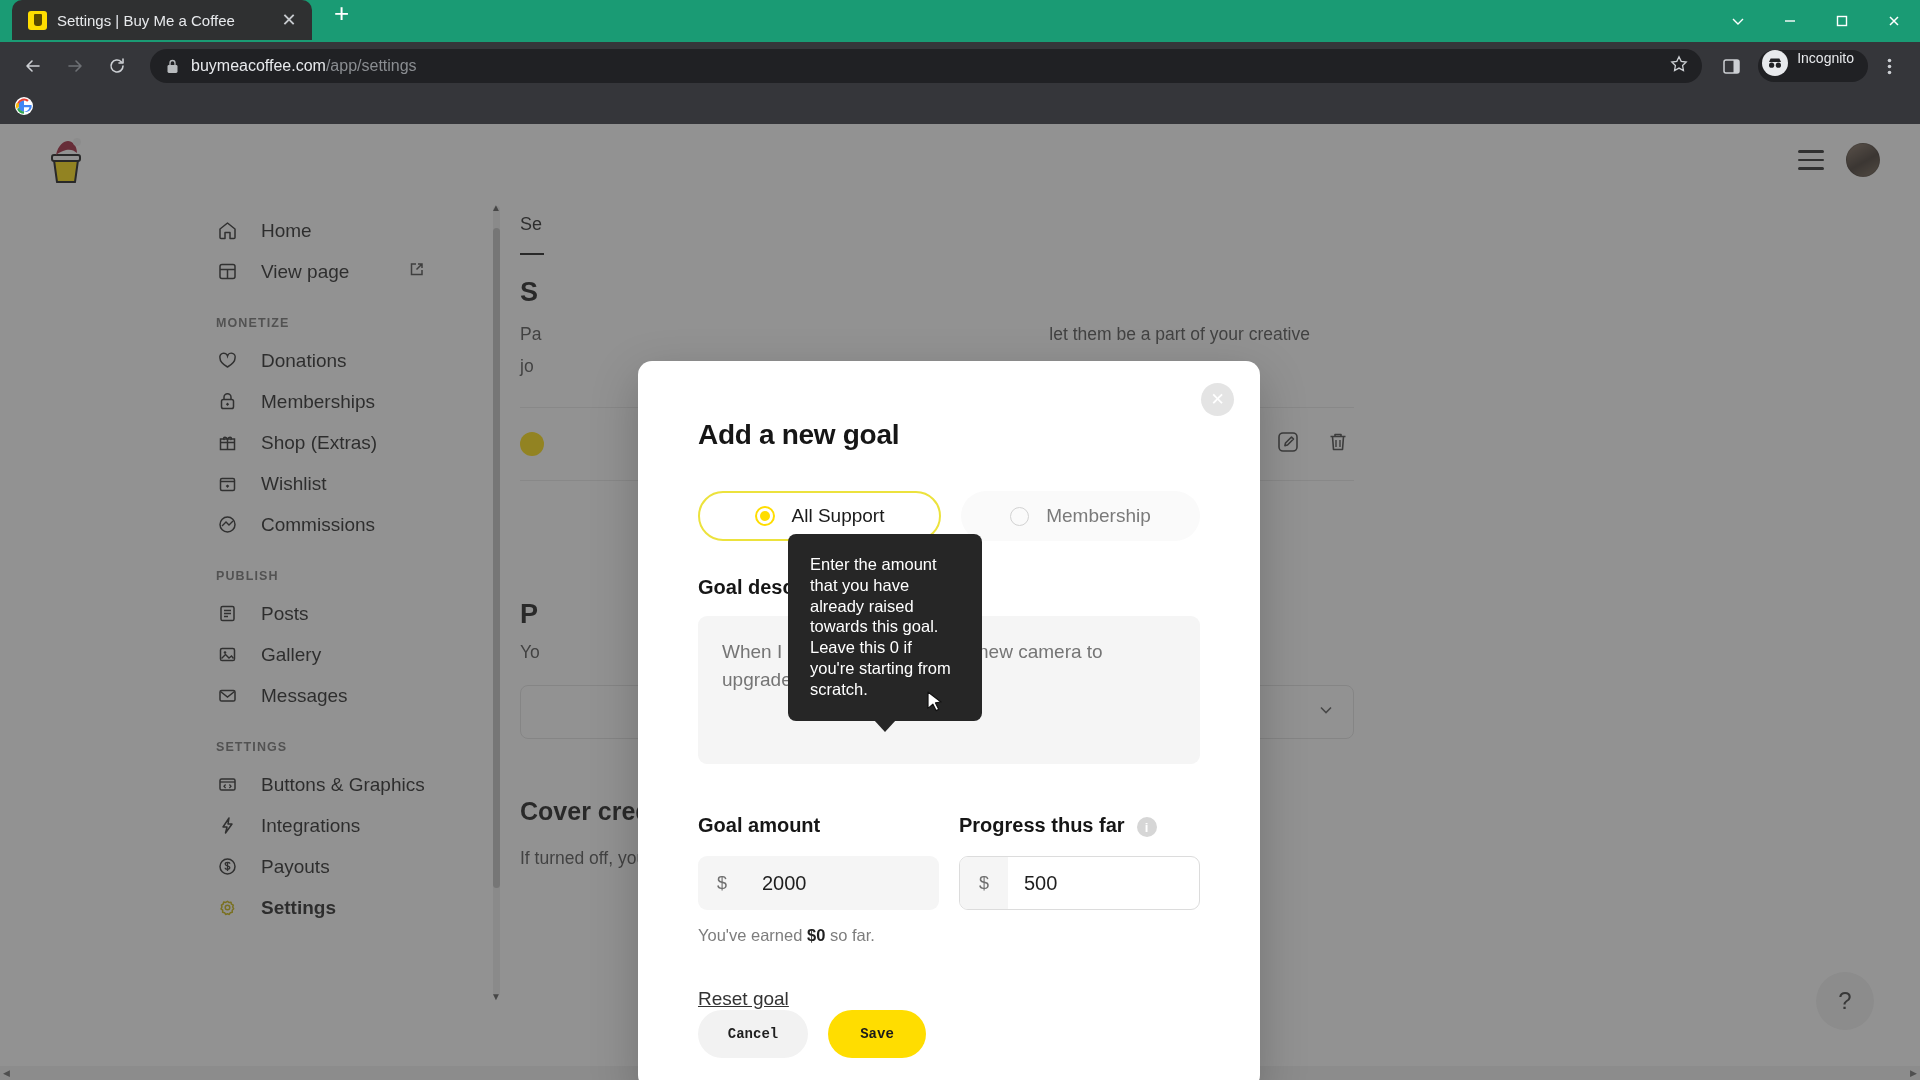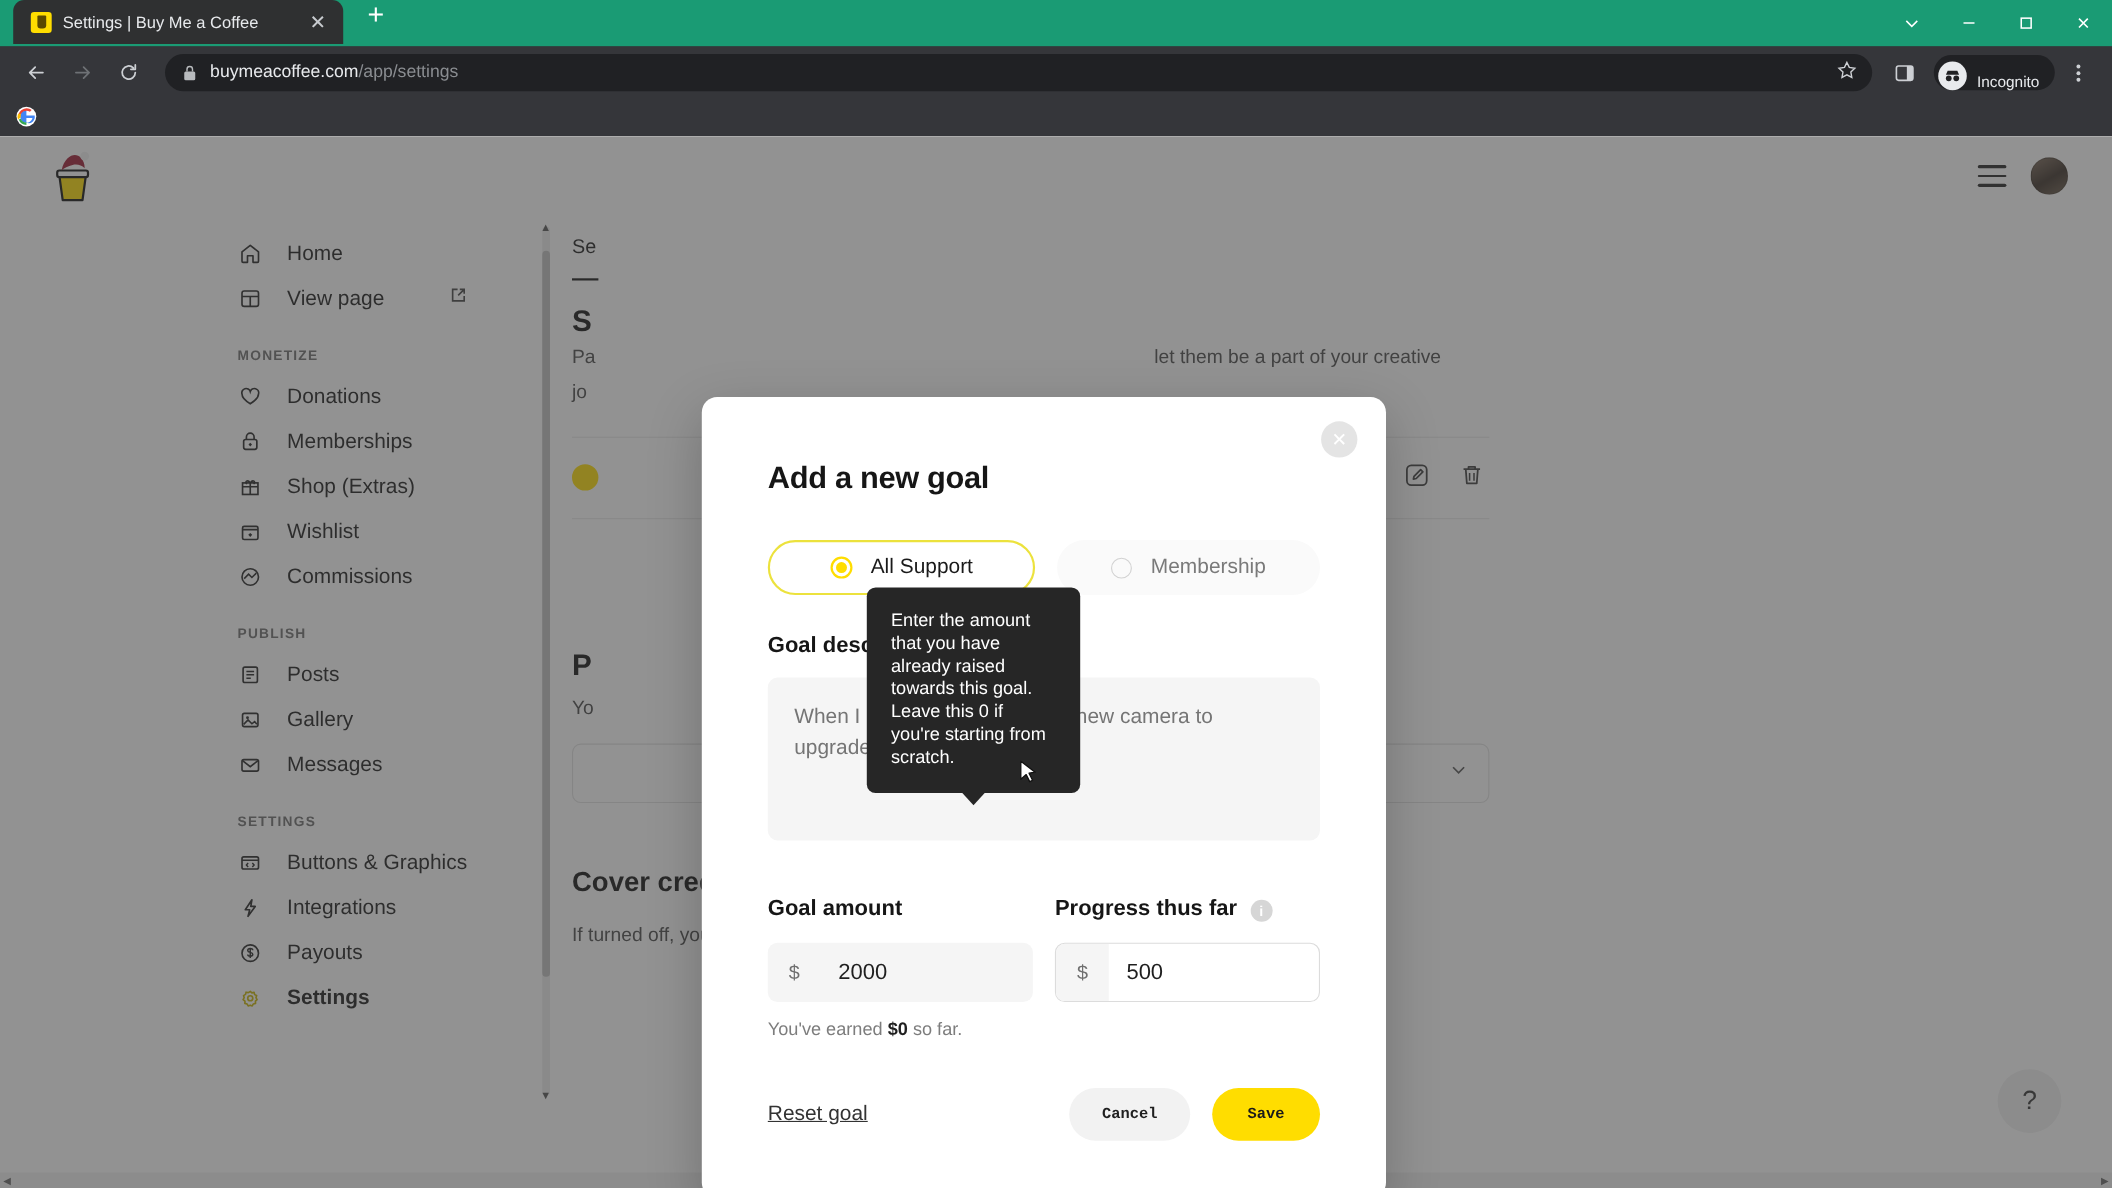--- a/index.html
+++ b/index.html
@@ -103,21 +103,21 @@
   .lock-icon { color: #b8bbbe; display: flex; }
   .url { font-size: 16px; color: #8a8d91; white-space: nowrap; }
   .url b { color: #e8eaed; font-weight: 400; }
   .star-btn { position: absolute; right: 14px; color: #cdd0d4; }
   .side-panel-btn, .menu-dots {
     width: 34px; height: 34px;
     display: flex; align-items: center; justify-content: center;
     color: #cdd0d4;
   }
   .incognito-pill {
-    display: flex; align-items: flex-end; gap: 9px;
+    display: flex; align-items: flex-start; gap: 9px;
     background: #202124;
     border-radius: 17px;
     height: 32px;
     padding: 0 14px 0 4px;
     margin-left: 6px;
   }
   .incog-avatar {
     width: 26px; height: 26px; border-radius: 50%;
     background: #e8eaed;
     display: flex; align-items: center; justify-content: center;
@@ -188,21 +188,21 @@
   .nav-section {
     font-size: 12.5px; letter-spacing: 1.1px;
     color: #6e6e6e; font-weight: 600;
     padding: 24px 0 10px 16px;
   }
 
   .content { flex: 1; padding: 18px 46px 0 20px; max-width: 900px; }
   .crumb { font-size: 18px; color: #1a1a1a; }
   .hr { height: 2px; background: #111; width: 24px; margin: 18px 0 22px; }
   .h2 { font-size: 27px; font-weight: 700; color: #111; letter-spacing: -.2px; }
-  .para { font-size: 17.5px; color: #4a4a4a; line-height: 1.62; margin-top: 2px; max-width: 790px; }
+  .para { font-size: 17.5px; color: #4a4a4a; line-height: 1.62; margin-top: 12px; max-width: 790px; }
   .goal-row {
     display: flex; align-items: center; justify-content: space-between;
     border-top: 1px solid #e9e9e9; border-bottom: 1px solid #e9e9e9;
     margin-top: 26px; padding: 22px 4px 22px 0;
   }
   .row-icons { display: flex; gap: 26px; color: #3c3c3c; }
   .pill-yellow {
     width: 24px; height: 24px; border-radius: 50%;
     background: #ffdd00; margin-top: 28px;
   }
@@ -315,22 +315,23 @@
   }
   .amount-field.focused .amt-prefix { background: #f5f5f5; }
   .amt-value {
     flex: 1; display: flex; align-items: center;
     padding-left: 16px; font-size: 20px; color: #1f1f1f;
   }
   .earned { font-size: 16.5px; color: #7d7d7d; margin-top: 16px; }
   .earned b { color: #1f1f1f; font-weight: 700; }
 
   .modal-actions {
-    display: flex; align-items: center; justify-content: space-between;
+    display: flex; justify-content: space-between;
     margin-top: 43px;
+    flex-direction: column;
   }
   .reset-link { font-size: 19px; color: #333; text-decoration: underline; }
   .btn-group { display: flex; gap: 20px; }
   .btn {
     height: 48px; border-radius: 25px;
     display: flex; align-items: center; justify-content: center;
     font-size: 14px; font-weight: 700; border: none;
     font-family: Liberation Mono, monospace;
   }
   .btn-cancel { background: #f2f2f2; color: #1f1f1f; width: 110px; }

